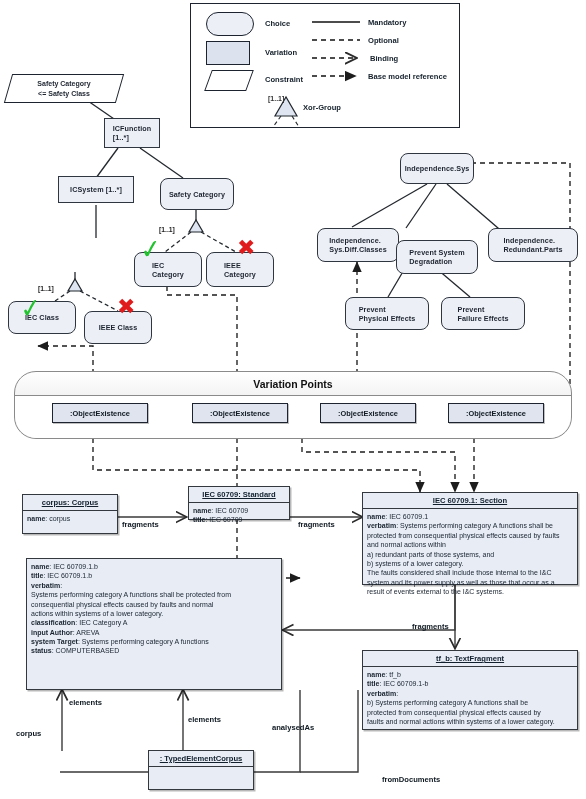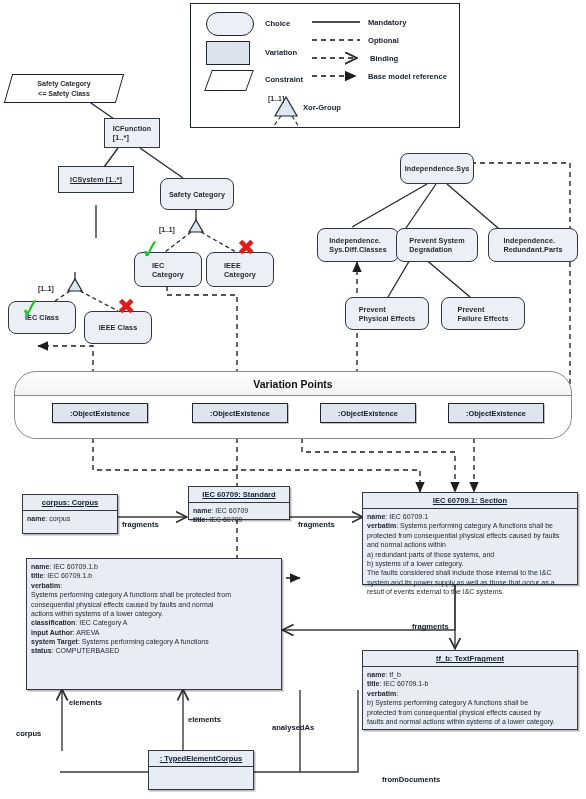--- a/index.html
+++ b/index.html
@@ -225,21 +225,21 @@
   <div class="constraint" style="left:8px;top:74px;width:112px;height:29px;">
     <div class="ctext">Safety Category
 &lt;=  Safety Class</div>
   </div>
 
   <div class="fnode classifier" style="left:104px;top:118px;width:56px;height:30px;">
     <span class="lbl">ICFunction
 [1..*]</span>
   </div>
 
-  <div class="fnode classifier" style="left:58px;top:166px;width:76px;height:27px;text-decoration:underline;">
+  <div class="fnode classifier" style="left:58px;top:176px;width:76px;height:27px;">
     <span class="lbl">ICSystem [1..*]</span>
   </div>
 
   <div class="fnode choice" style="left:160px;top:178px;width:74px;height:32px;">
     <span class="lbl">Safety Category</span>
   </div>
 
 
   <div class="fnode choice" style="left:134px;top:252px;width:68px;height:35px;">
     <span class="lbl">IEC
@@ -269,21 +269,21 @@
 
   <div class="fnode choice" style="left:400px;top:153px;width:74px;height:31px;">
     <span class="lbl">Independence.Sys</span>
   </div>
 
   <div class="fnode choice" style="left:317px;top:228px;width:82px;height:34px;">
     <span class="lbl">Independence.
 Sys.Diff.Classes</span>
   </div>
 
-  <div class="fnode choice" style="left:396px;top:228px;width:82px;height:34px;">
+  <div class="fnode choice" style="left:396px;top:240px;width:82px;height:34px;">
     <span class="lbl">Prevent System
 Degradation</span>
   </div>
 
   <div class="fnode choice" style="left:488px;top:228px;width:90px;height:34px;">
     <span class="lbl">Independence.
 Redundant.Parts</span>
   </div>
 
   <div class="fnode choice" style="left:345px;top:297px;width:84px;height:33px;">

